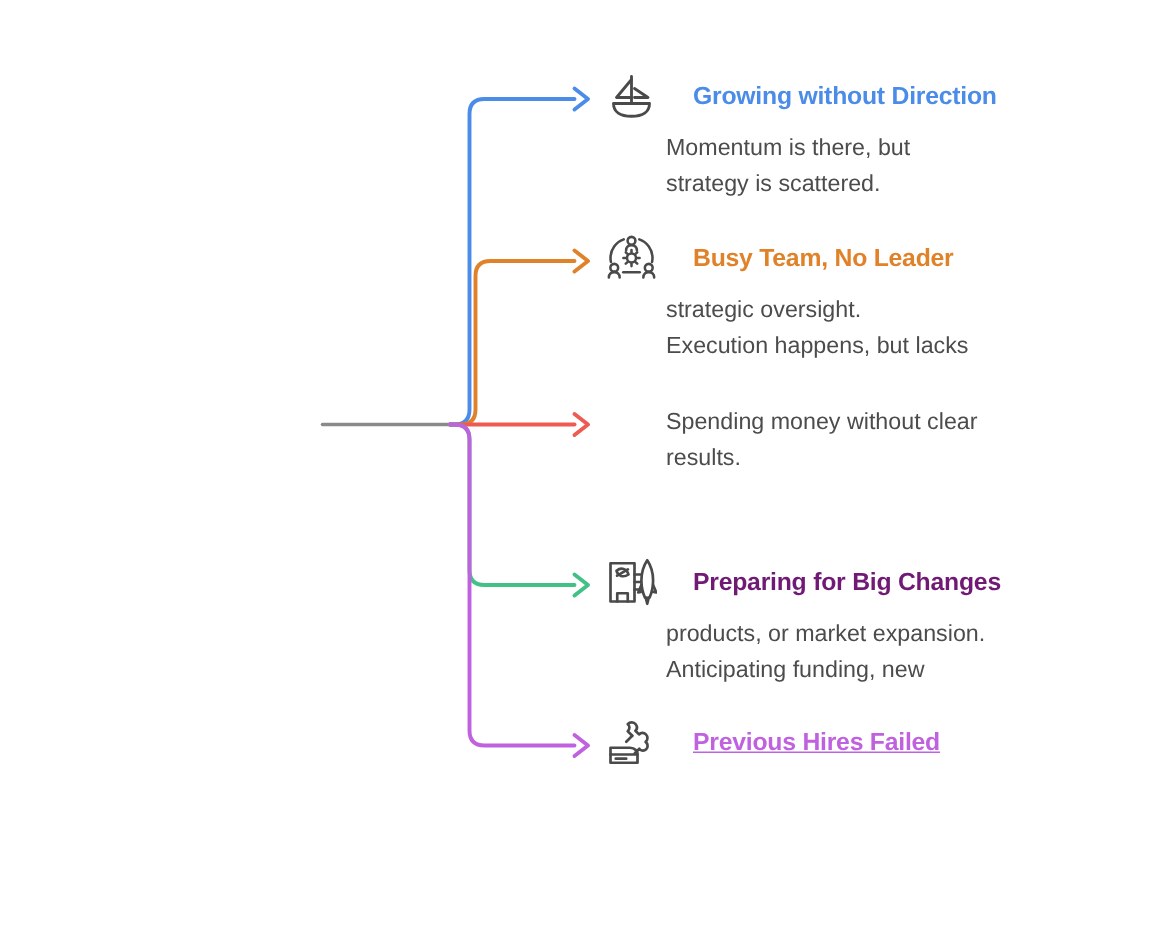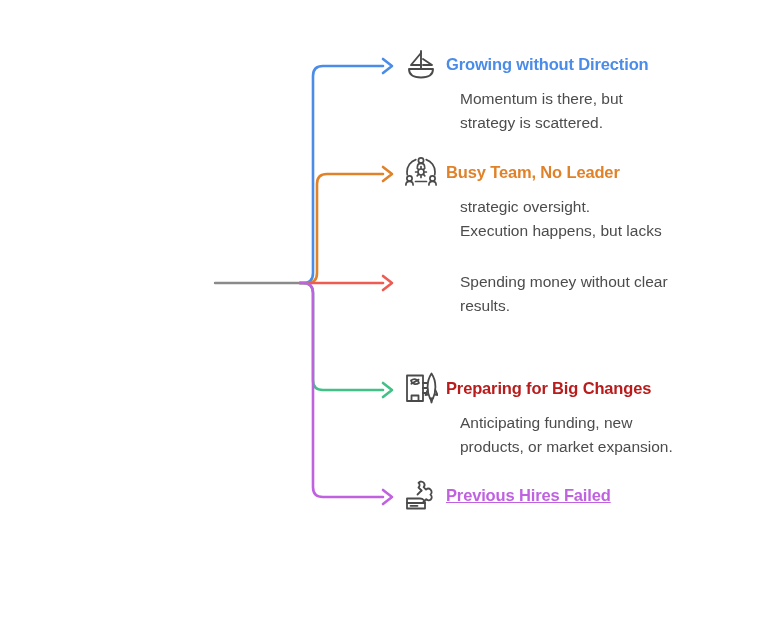--- a/index.html
+++ b/index.html
@@ -16,28 +16,28 @@
 
   
   #root-node {
     position: absolute; left: 18px; top: 200px;
     width: 180px; text-align: center;
   }
   #root-icon { display: block; margin: 0 auto 12px auto; }
 
   
   .branch { position: absolute; left: 404px; width: 352px; }
-  .branch-head { display: flex; align-items: flex-start; gap: 8px; height: 34px; }
+  .branch-head { display: flex; align-items: flex-start; gap: 24px; height: 34px; }
   .branch-icon { flex: 0 0 34px; width: 34px; height: 34px; margin-top: -2px; }
   .branch-title {
     font-size: 16.5px; font-weight: bold; line-height: 30px;
     white-space: nowrap; letter-spacing: -0.15px;
   }
   .branch-desc {
-    margin-left: 56px; margin-top: 4px;
+    margin-left: 40px; margin-top: 4px;
     font-size: 15.5px; color: #4c4c4c; line-height: 24px;
     max-width: 292px;
   }
 </style>
 </head>
 <body>
 
 <div id="canvas">
 
   <svg id="connectors" viewBox="0 0 768 619" xmlns="http://www.w3.org/2000/svg" fill="none">
@@ -125,25 +125,25 @@
         <path d="M7.4 12.8 L14.6 8.6"></path>
 
         <path d="M19 12 H23 M19 17 H23 M19 22 H23"></path>
 
         <path d="M27.5 2.5 C30.2 6.5 31.4 11.5 31.4 16 C31.4 20 30.6 24 29 27.5
                  H26 C24.4 24 23.6 20 23.6 16 C23.6 11.5 24.8 6.5 27.5 2.5 Z"></path>
         <path d="M23.6 19 L21.5 24 L24 23.5"></path>
         <path d="M31.4 19 L33.5 24 L31 23.5"></path>
         <path d="M26.5 27.5 L27.5 31.5 L28.5 27.5"></path>
       </svg>
-      <div class="branch-title" style="color: #b91c1c;">Preparing for Big Changes</div>
+      <div class="branch-title" style="color: #701a75;">Preparing for Big Changes</div>
     </div>
     <div class="branch-desc">
+      <div>products, or market expansion.</div>
       <div>Anticipating funding, new</div>
-      <div>products, or market expansion.</div>
     </div>
   </div>
 
   <div class="branch" style="top:480px">
     <div class="branch-head">
       <svg class="branch-icon" viewBox="0 0 34 34" fill="none" stroke="#4a4a4a" stroke-width="1.8" stroke-linecap="round" stroke-linejoin="round">
 
         <path d="M17.5 12.5 L14.5 9.5 C16 8 16 6 14.5 4.8 C16 3 18.6 3.2 19.8 4.8
                  C21 6.4 20.6 8.2 19.6 9.2 L22 11.6 C23.3 10.4 25.2 10.2 26.6 11.6
                  C28 13 28 15.4 26.4 16.6 C28 17.8 28.2 20.2 26.8 21.5

